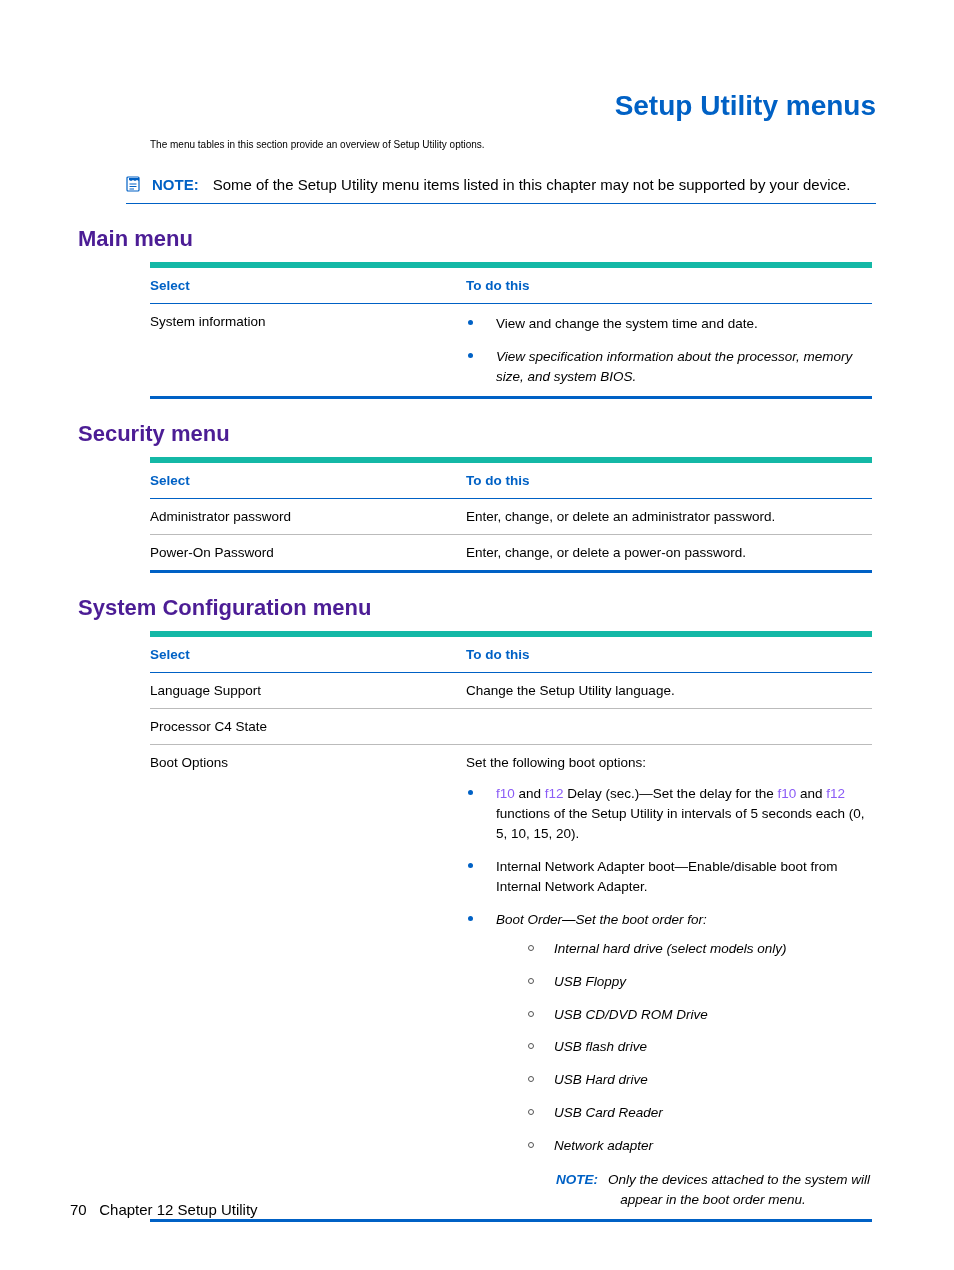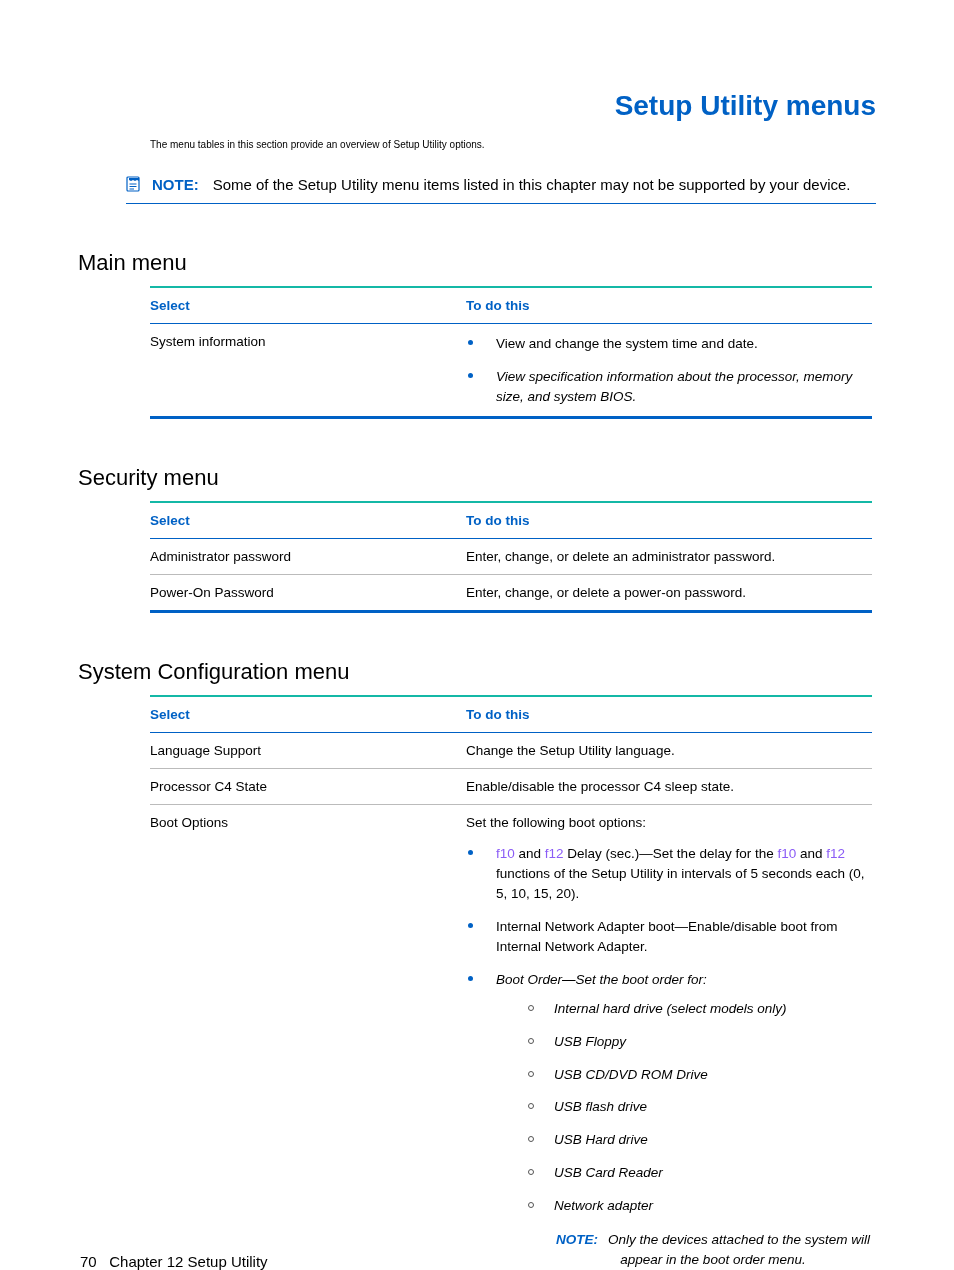--- a/index.html
+++ b/index.html
@@ -50,29 +50,29 @@
     color: #0061c5;
     font-weight: bold;
     margin-right: 14px;
     white-space: nowrap;
   }
   .note-block .note-text {
     flex: 1;
   }
 
   h2.section-title {
-    color: #000000;
+    color: #4c1d95;
     font-size: 22px;
-    font-weight: normal;
-    margin: 46px 0 10px 0;
+    font-weight: bold;
+    margin: 22px 0 10px 0;
   }
 
   .menu-table {
     margin-left: 72px;
-    border-top: 2px solid #14b8a6;
+    border-top: 6px solid #14b8a6;
     border-bottom: 3px solid #0061c5;
     width: 722px;
     font-size: 13.5px;
   }
   .menu-table .thead {
     display: flex;
     border-bottom: 1px solid #0061c5;
     padding: 10px 0;
   }
   .menu-table .thead .col {
@@ -149,21 +149,21 @@
   .inner-note .note-label {
     color: #0061c5;
     font-weight: bold;
     margin-right: 10px;
   }
 
   .link-blue { color: #8b5cf6; }
 
   .footer {
     position: absolute;
-    left: 80px;
+    left: 70px;
     bottom: 52px;
     font-size: 15px;
   }
 </style>
 </head>
 <body>
 
 <div class="page">
 
   <h1 class="page-title">Setup Utility menus</h1>
@@ -222,21 +222,20 @@
     <div class="thead">
       <div class="col col-select">Select</div>
       <div class="col col-action">To do this</div>
     </div>
     <div class="row">
       <div class="col-select">Language Support</div>
       <div class="col-action">Change the Setup Utility language.</div>
     </div>
     <div class="row">
       <div class="col-select">Processor C4 State</div>
-      <div class="col-action">Enable/disable the processor C4 sleep state.</div>
     </div>
     <div class="row">
       <div class="col-select">Boot Options</div>
       <div class="col-action">
         <div style="margin-bottom:14px;">Set the following boot options:</div>
         <ul class="blue-bullets">
           <li>
             <span class="link-blue">f10</span><span> and </span><span class="link-blue">f12</span><span> Delay (sec.)—Set the delay for the </span><span class="link-blue">f10</span><span> and </span><span class="link-blue">f12</span><span> functions of the Setup Utility in intervals of 5 seconds each (0, 5, 10, 15, 20).</span>
           </li>
           <li>Internal Network Adapter boot—Enable/disable boot from Internal Network Adapter.</li>

